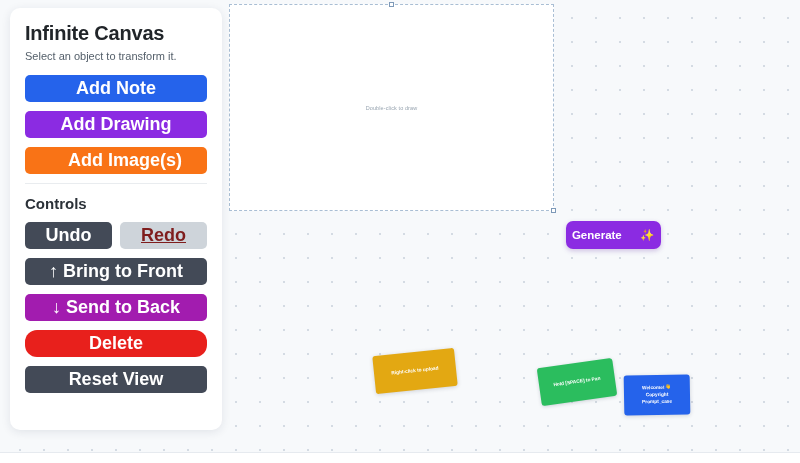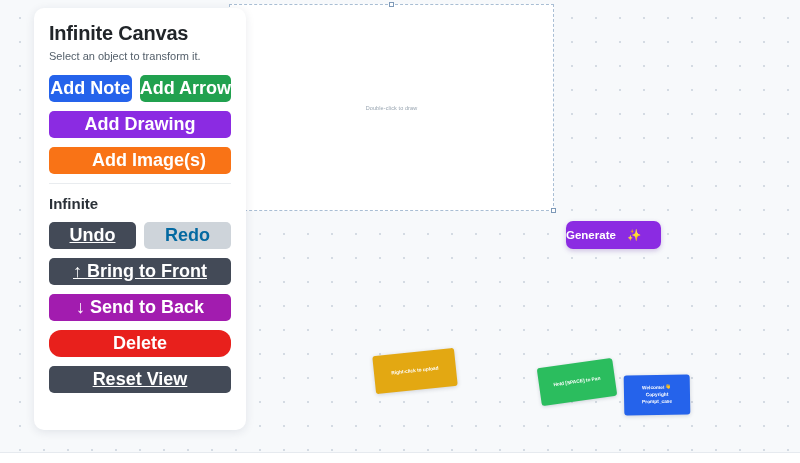--- a/index.html
+++ b/index.html
@@ -44,21 +44,20 @@
   
   #sidebar {
     position: absolute;
     left: 10px; top: 8px;
     width: 212px;
     height: 422px;
     background: #ffffff;
     border-radius: 10px;
     box-shadow: 0 2px 10px rgba(25,40,70,0.10);
     padding: 14px 15px 0 15px;
-    margin-left: 24px;
   }
 
   #panel-title {
     font-size: 20px;
     font-weight: bold;
     color: #212529;
     letter-spacing: -0.2px;
     margin-bottom: 5px;
   }
   #panel-subtitle {
@@ -89,23 +88,23 @@
     margin-bottom: 9px;
   }
   .btn-row .btn { flex: 1; }
 
   .btn-full { margin-bottom: 9px; }
 
   .blue   { background: #2563eb; }
   .green  { background: #21a14f; }
   .purple { background: #8b2be2; }
   .orange { background: #f97316; padding-left: 18px; }
-  .dark   { background: #434a57; text-decoration: underline; }
+  .dark   { background: #434a57; }
   .slate  { background: #a21caf; }
-  .muted  { background: #ced4da; color: #0369a1; cursor: default; }
+  .muted  { background: #ced4da; color: #7f1d1d; cursor: default; text-decoration: underline; }
   .red    { background: #e8201c; border-radius: 12px; }
 
   hr.divider {
     border: none;
     border-top: 1px solid #e9ecef;
     margin: 8px 0 11px 0;
   }
 
   #controls-title {
     font-size: 15px;
@@ -146,21 +145,22 @@
     width: 95px; height: 28px;
     background: #8b2be2;
     border: none;
     border-radius: 7px;
     color: #ffffff;
     font-size: 11.5px;
     font-weight: bold;
     font-family: "Liberation Sans", sans-serif;
     display: flex;
     align-items: center;
-    gap: 12px;
+    justify-content: center;
+    gap: 19px;
     cursor: pointer;
     box-shadow: 0 2px 5px rgba(90,30,160,0.25);
   }
 
   
   .note {
     position: absolute;
     display: flex;
     align-items: center;
     justify-content: center;
@@ -229,29 +229,28 @@
       <span>Prompt_case</span>
     </div>
   </div>
 
   <div id="sidebar">
     <div id="panel-title">Infinite Canvas</div>
     <div id="panel-subtitle">Select an object to transform it.</div>
 
     <div class="btn-row">
       <button class="btn blue">Add Note</button>
-      <button class="btn green">Add Arrow</button>
     </div>
 
     <button class="btn purple btn-full">Add Drawing</button>
     <button class="btn orange btn-full">Add Image(s)</button>
 
     <hr class="divider">
 
-    <div id="controls-title">Infinite</div>
+    <div id="controls-title">Controls</div>
 
     <div class="btn-row">
       <button class="btn dark">Undo</button>
       <button class="btn muted">Redo</button>
     </div>
 
     <button class="btn dark btn-full">↑ Bring to Front</button>
     <button class="btn slate btn-full">↓ Send to Back</button>
     <button class="btn red btn-full">Delete</button>
     <button class="btn dark btn-full">Reset View</button>

